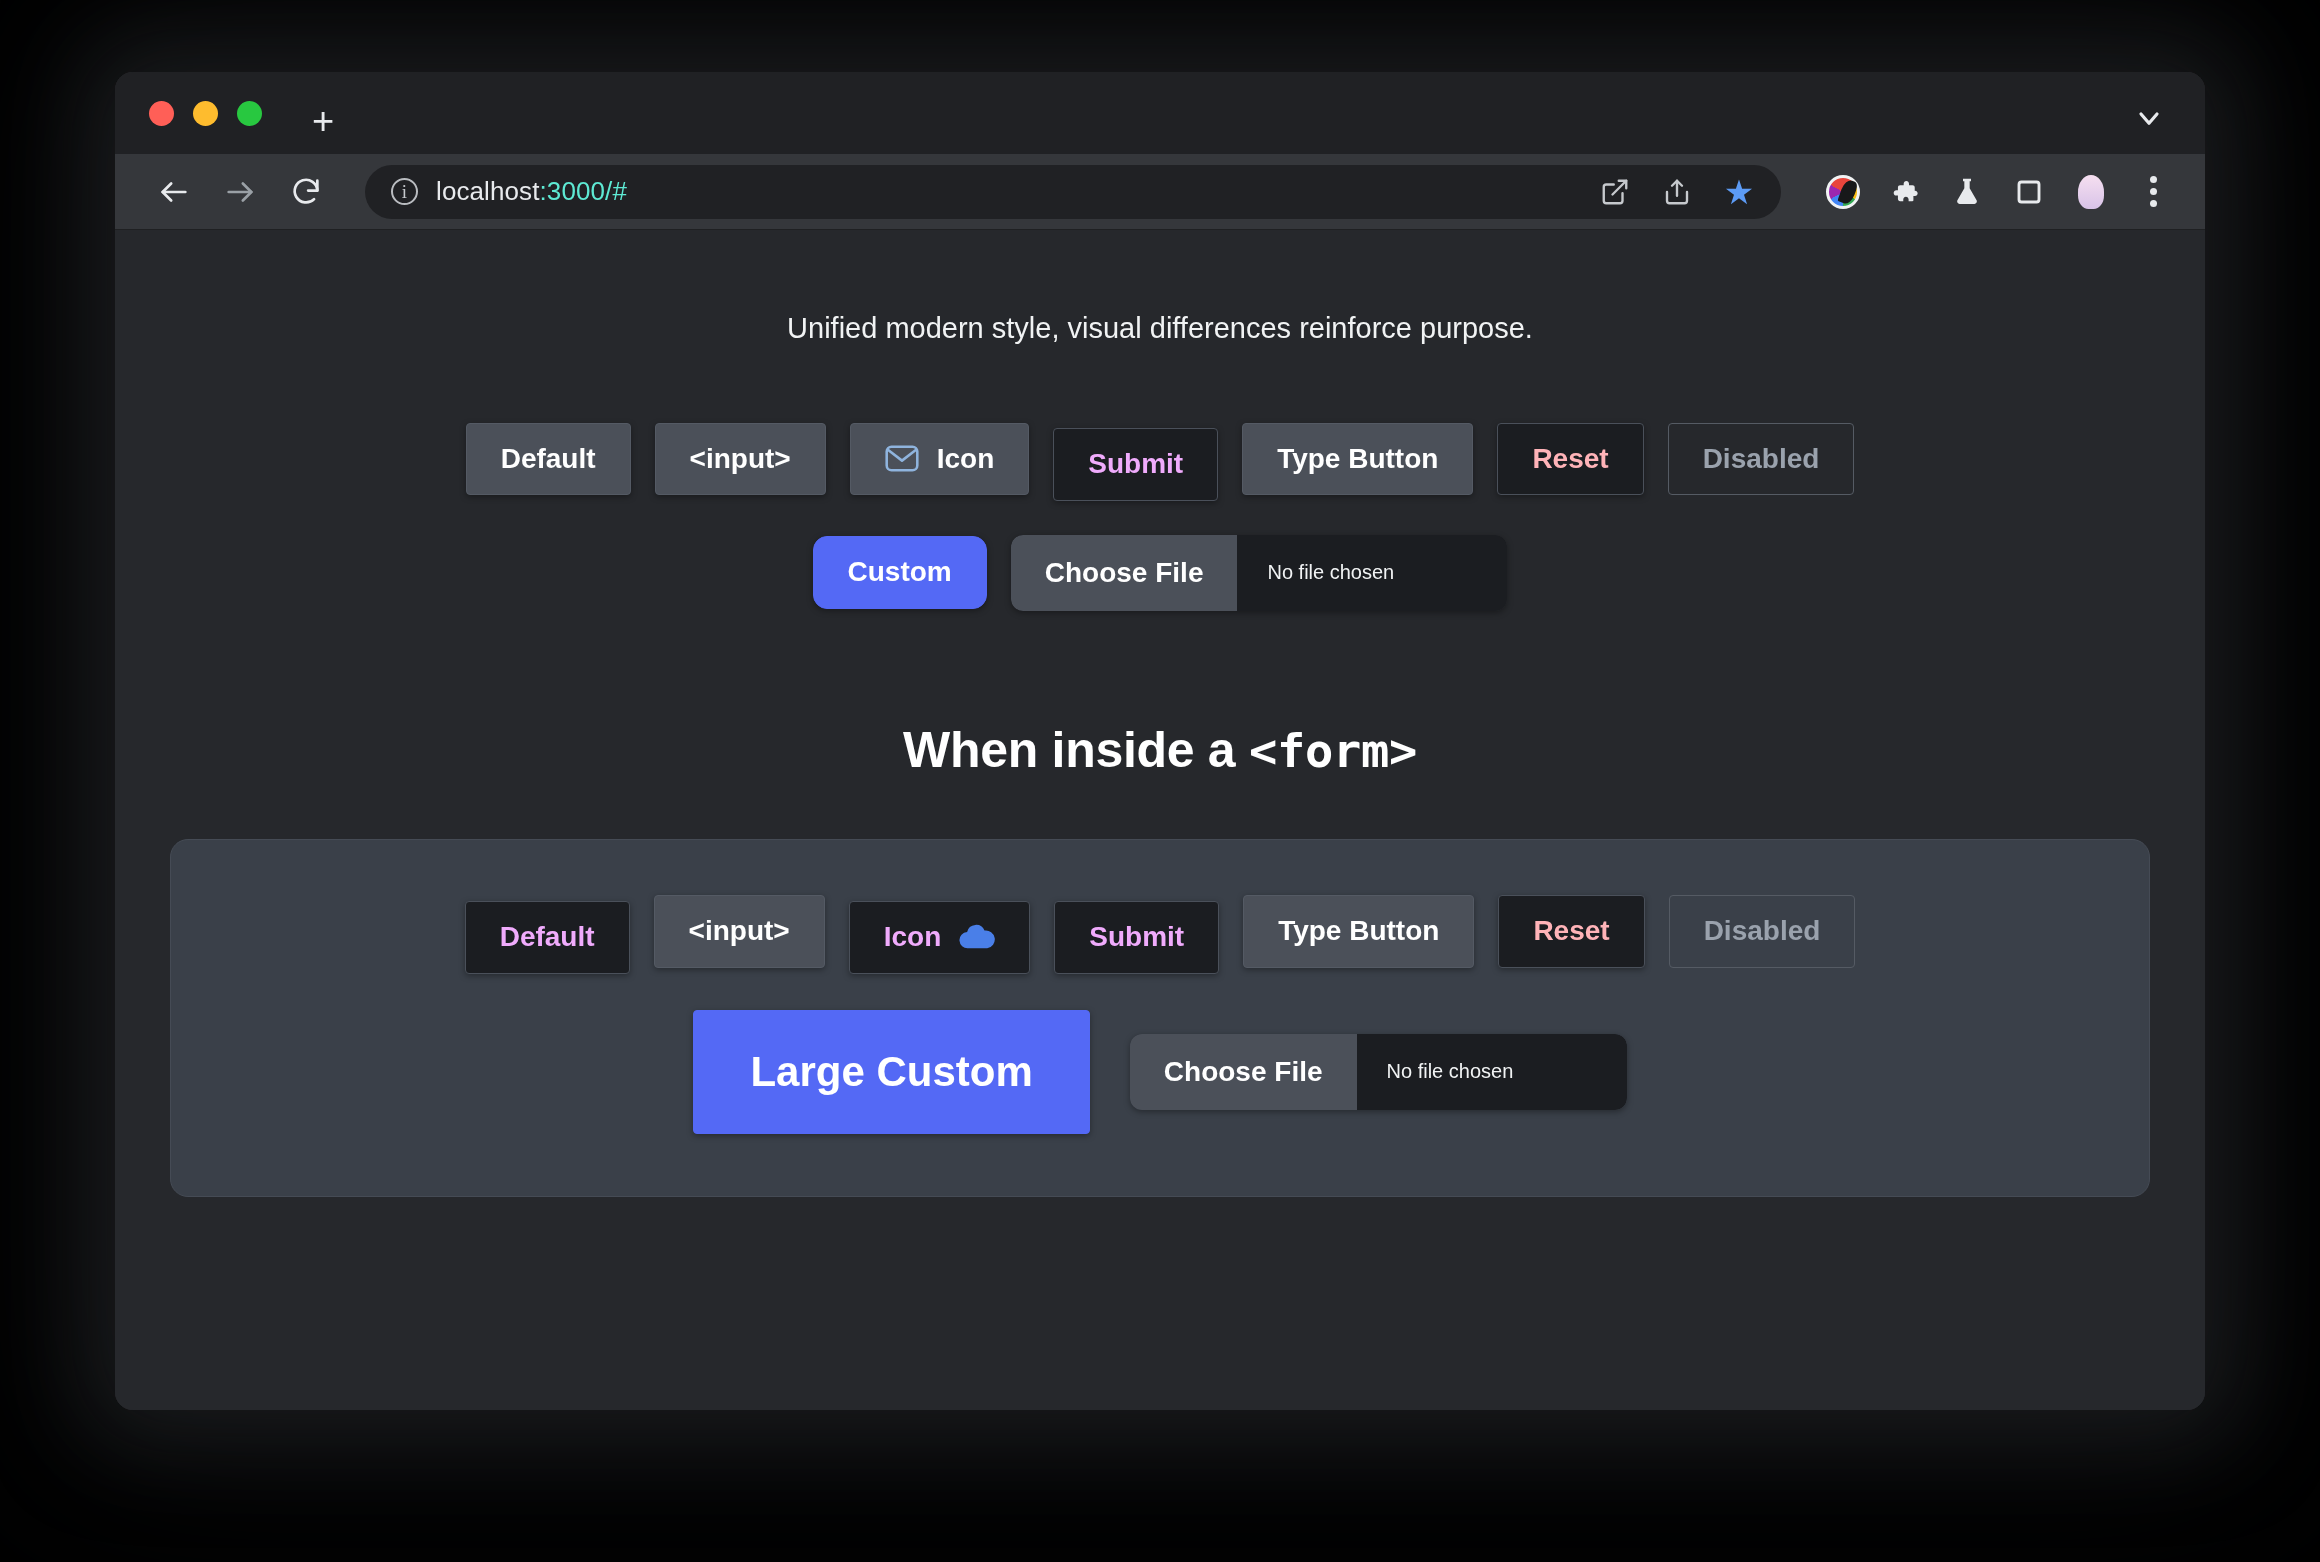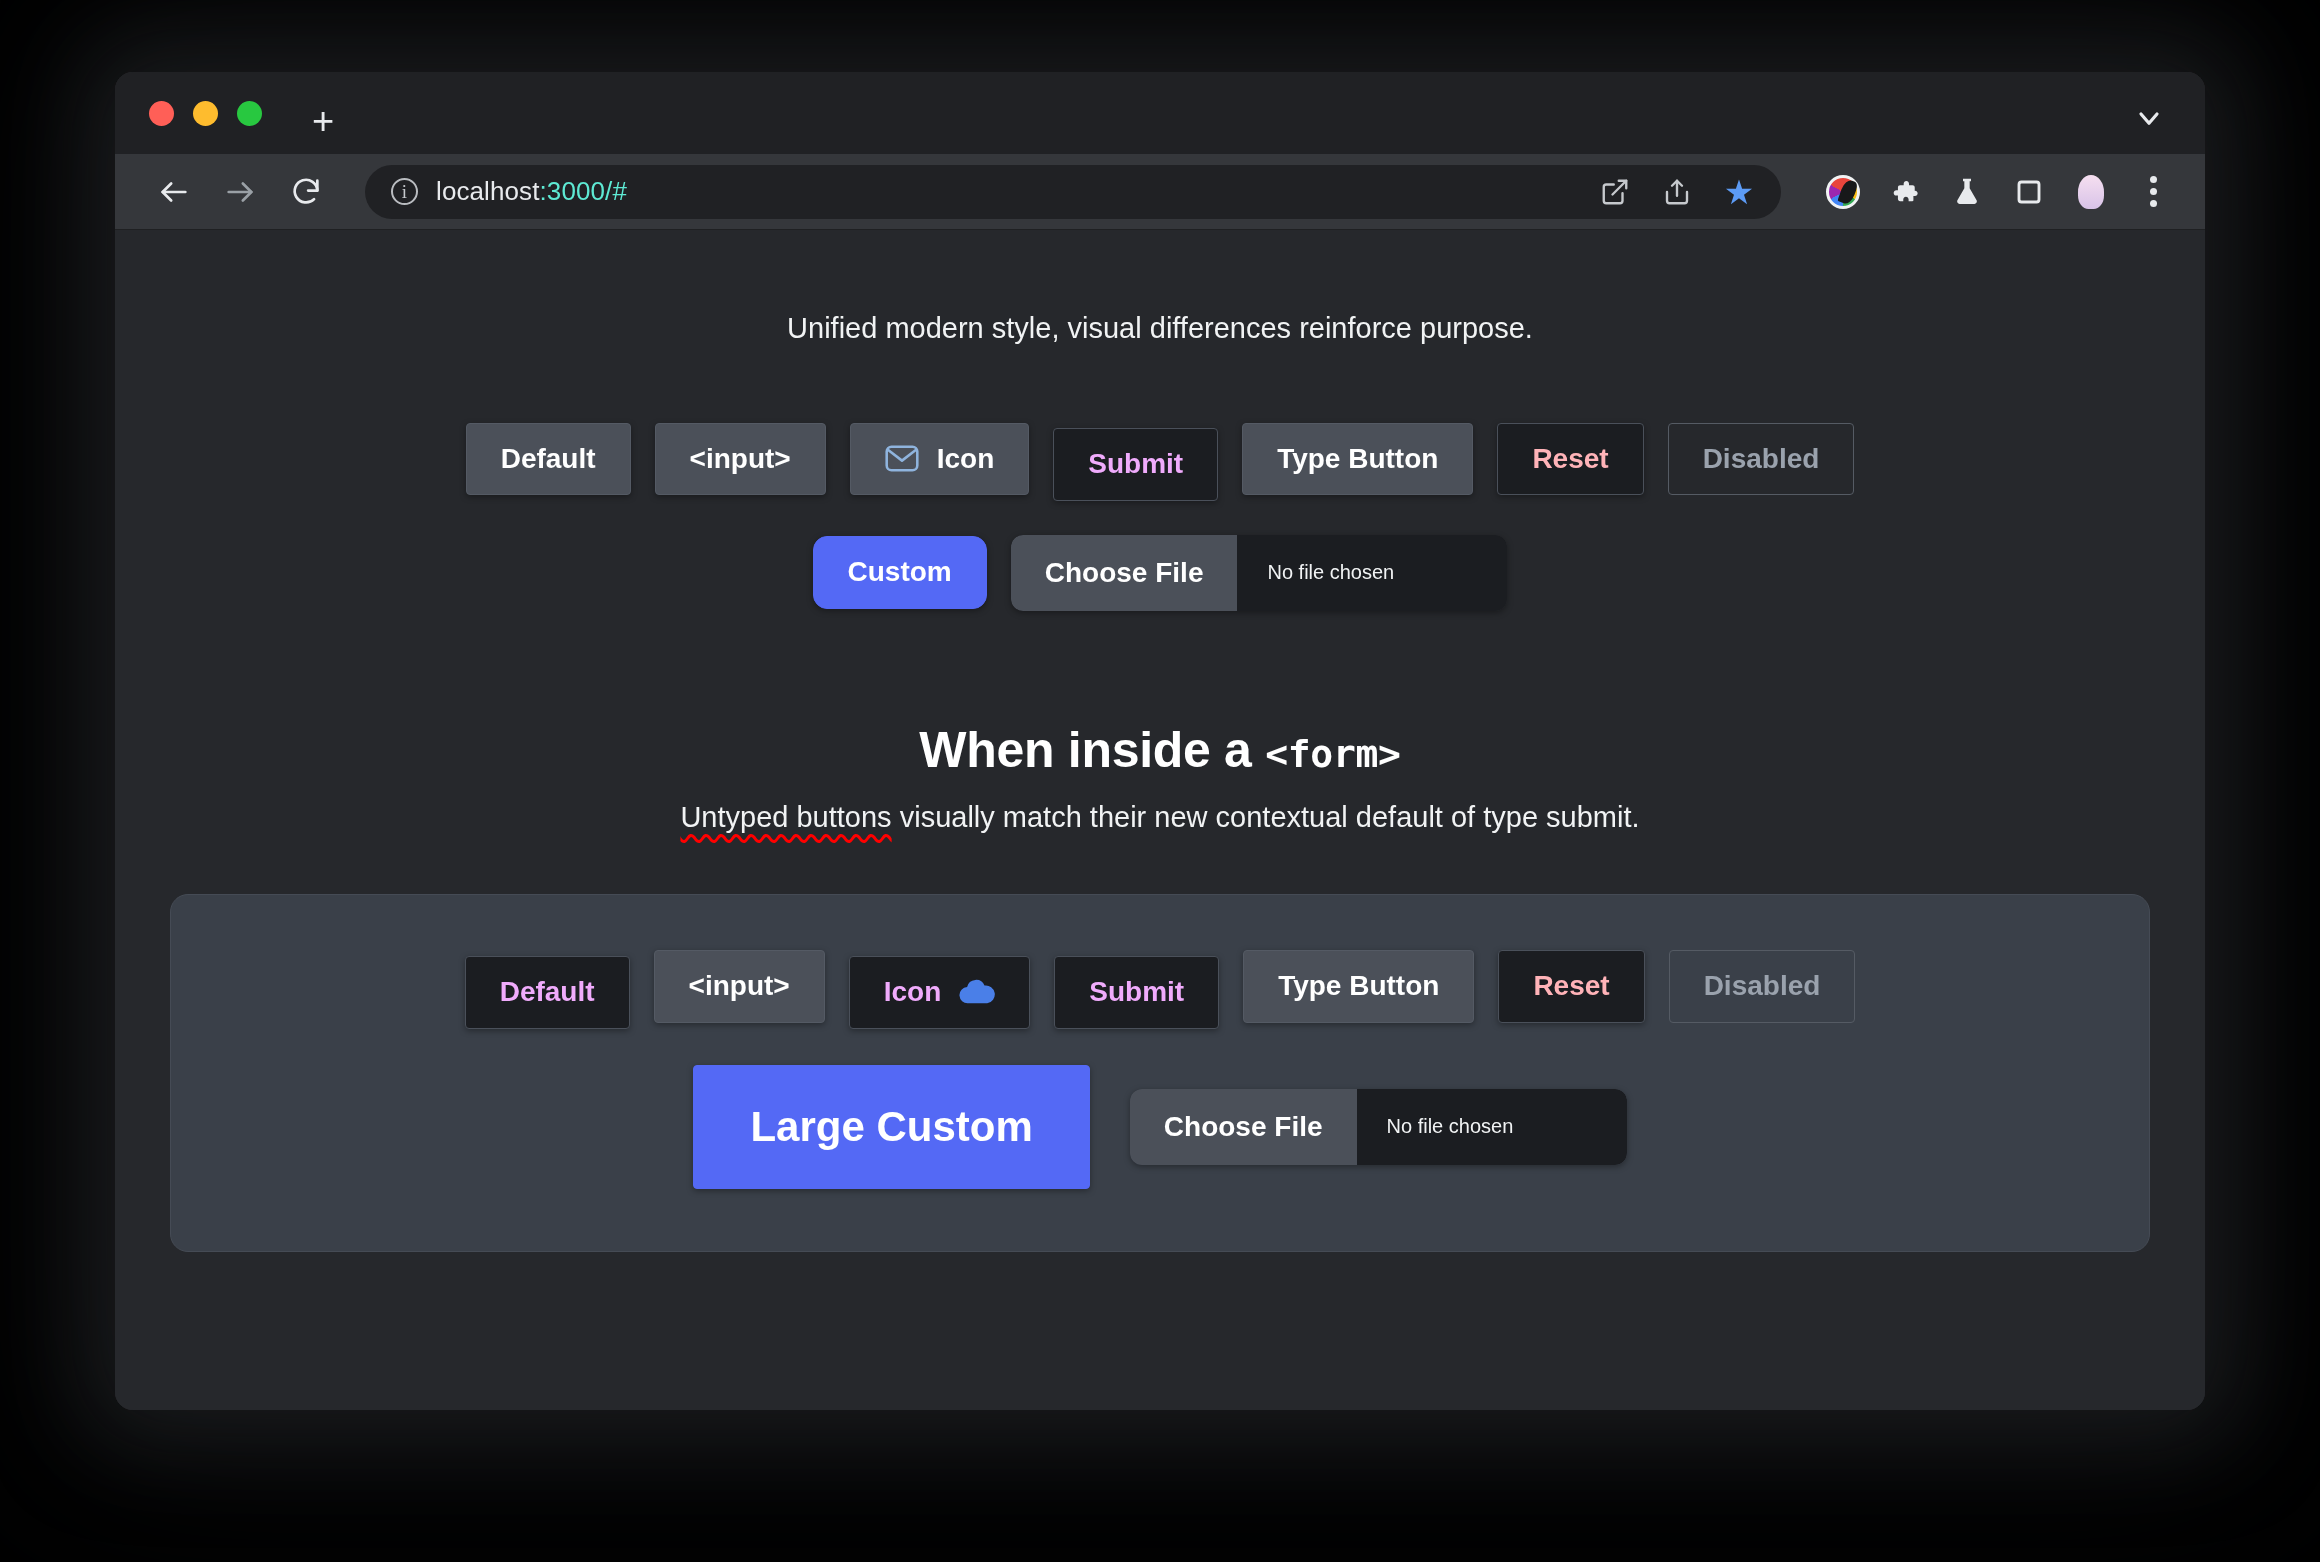--- a/index.html
+++ b/index.html
@@ -204,21 +204,21 @@
 
   .h1 {
     text-align: center;
     color: #ffffff;
     font-size: 50px;
     font-weight: bold;
     letter-spacing: -0.3px;
   }
   .h1 code, .mono {
     font-family: "DejaVu Sans Mono", "Liberation Mono", monospace;
-    font-size: 38px;
+    font-size: 47px;
     text-align: right;
   }
   .sub {
     text-align: center;
     color: #f1f3f4;
     font-size: 29px;
     margin-top: 24px;
   }
   .spell {
     text-decoration: underline wavy #ff0000;
@@ -459,23 +459,20 @@
       </button>
       <div class="fileinput">
         <span class="file-btn">Choose File</span>
         <span class="file-label">No file chosen</span>
       </div>
     </div>
 
     <h1 class="h1" style="margin-top:110px;">
       <span>When inside a </span><code class="mono">&lt;form&gt;</code>
     </h1>
-    <p class="sub" style="margin-top:22px;">
-      <span class="spell">Untyped buttons</span><span> visually match their new contextual default of type submit.</span>
-    </p>
 
     <div class="formbox" style="margin-top:60px;">
       <div class="row">
         <button class="btn btn-dark btn-submit">
           <span>Default</span>
         </button>
         <button class="btn btn-grey">
           <span>&lt;input&gt;</span>
         </button>
         <button class="btn btn-dark btn-submit">

